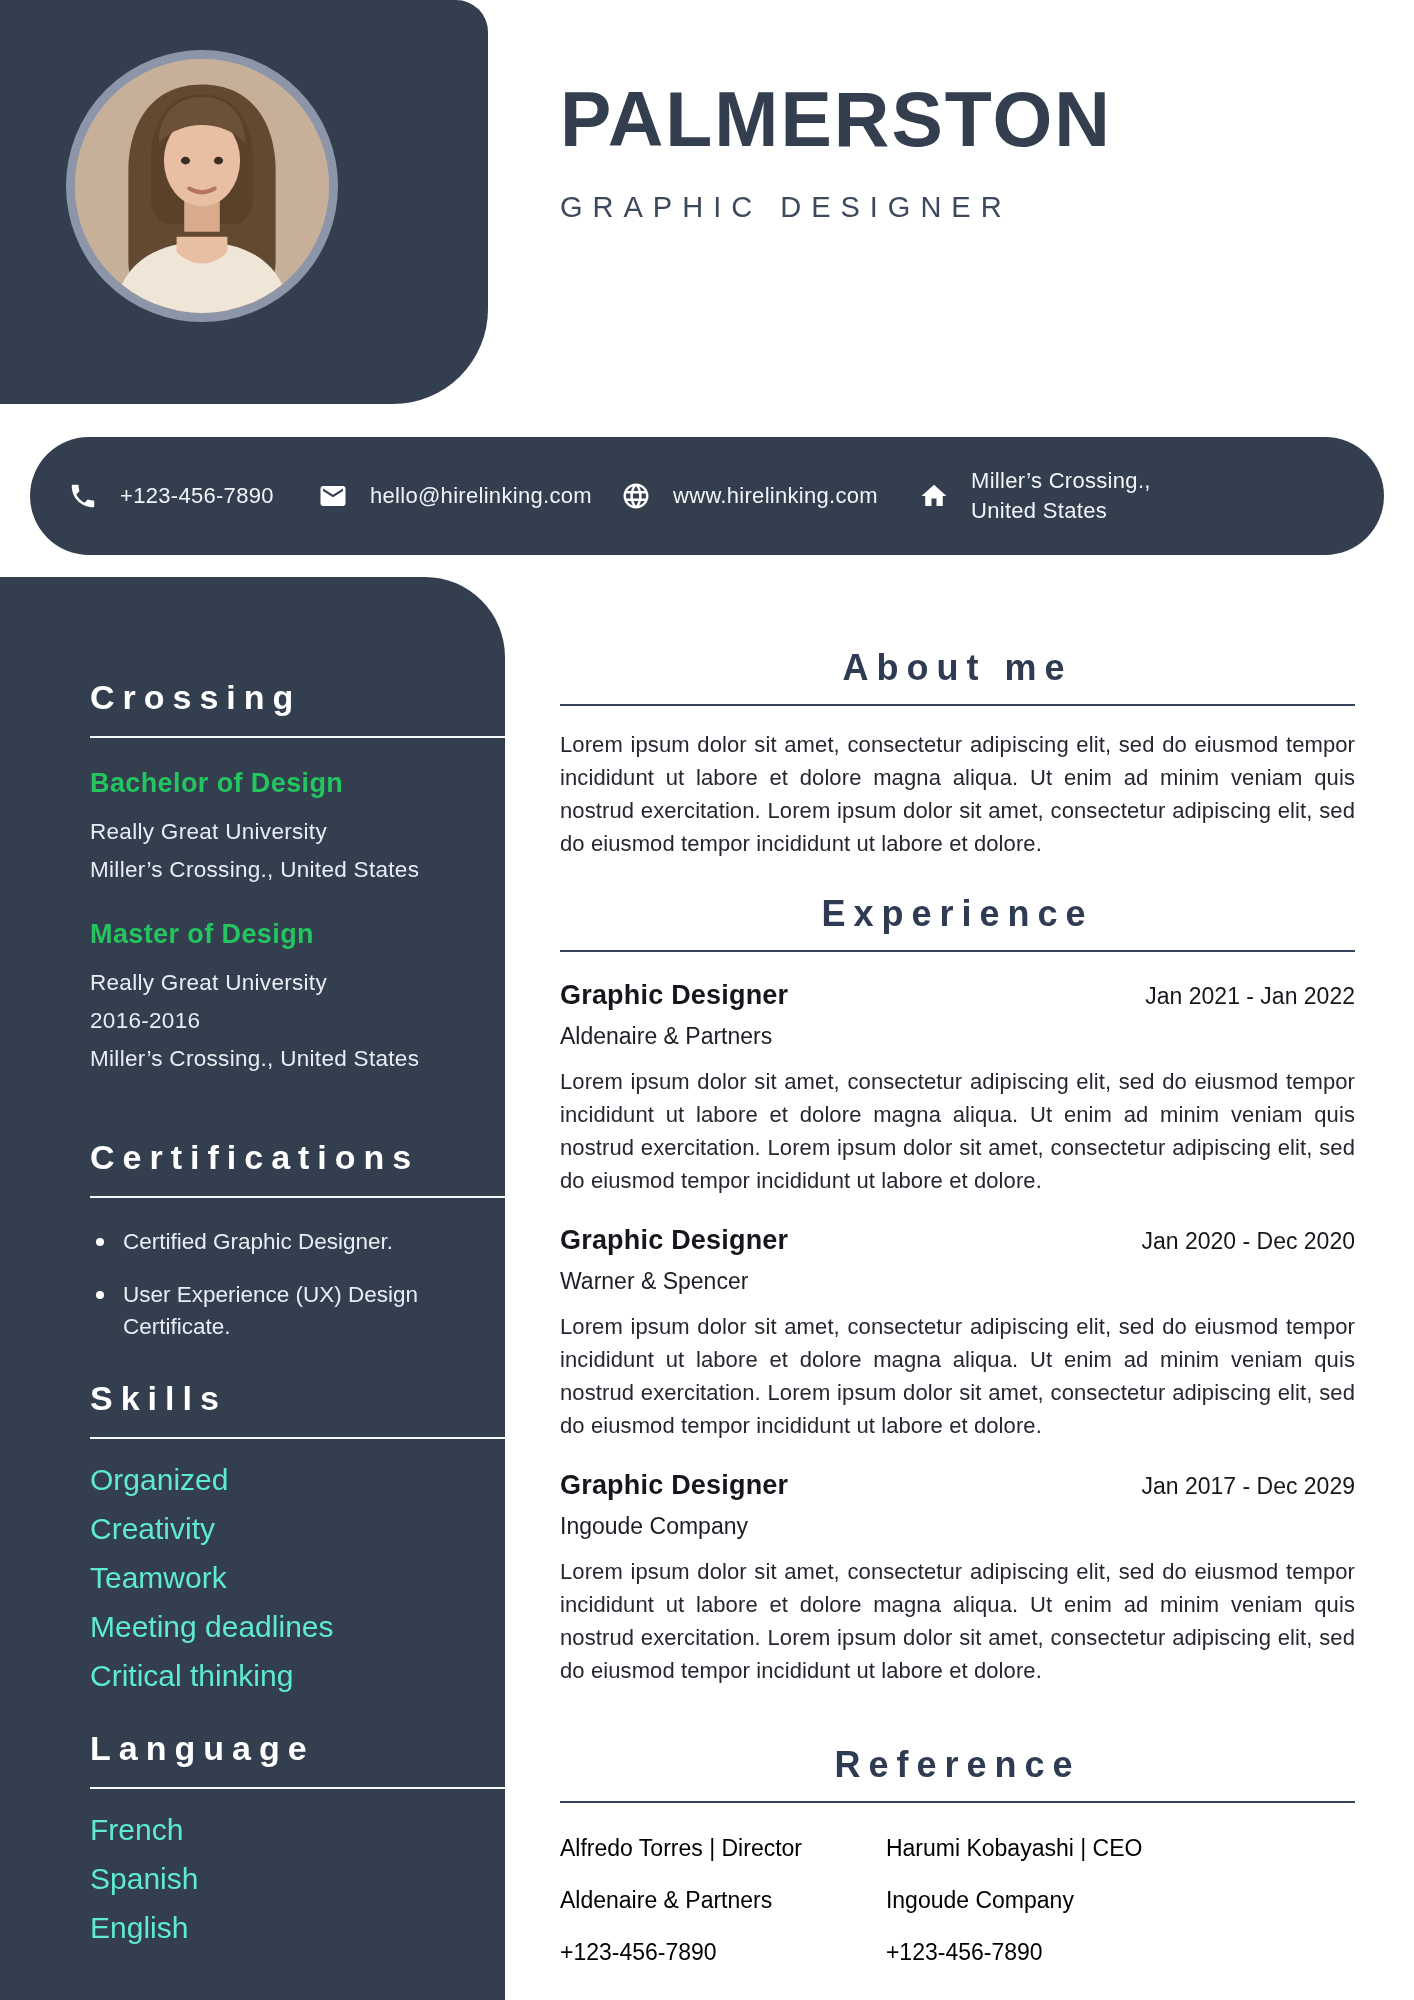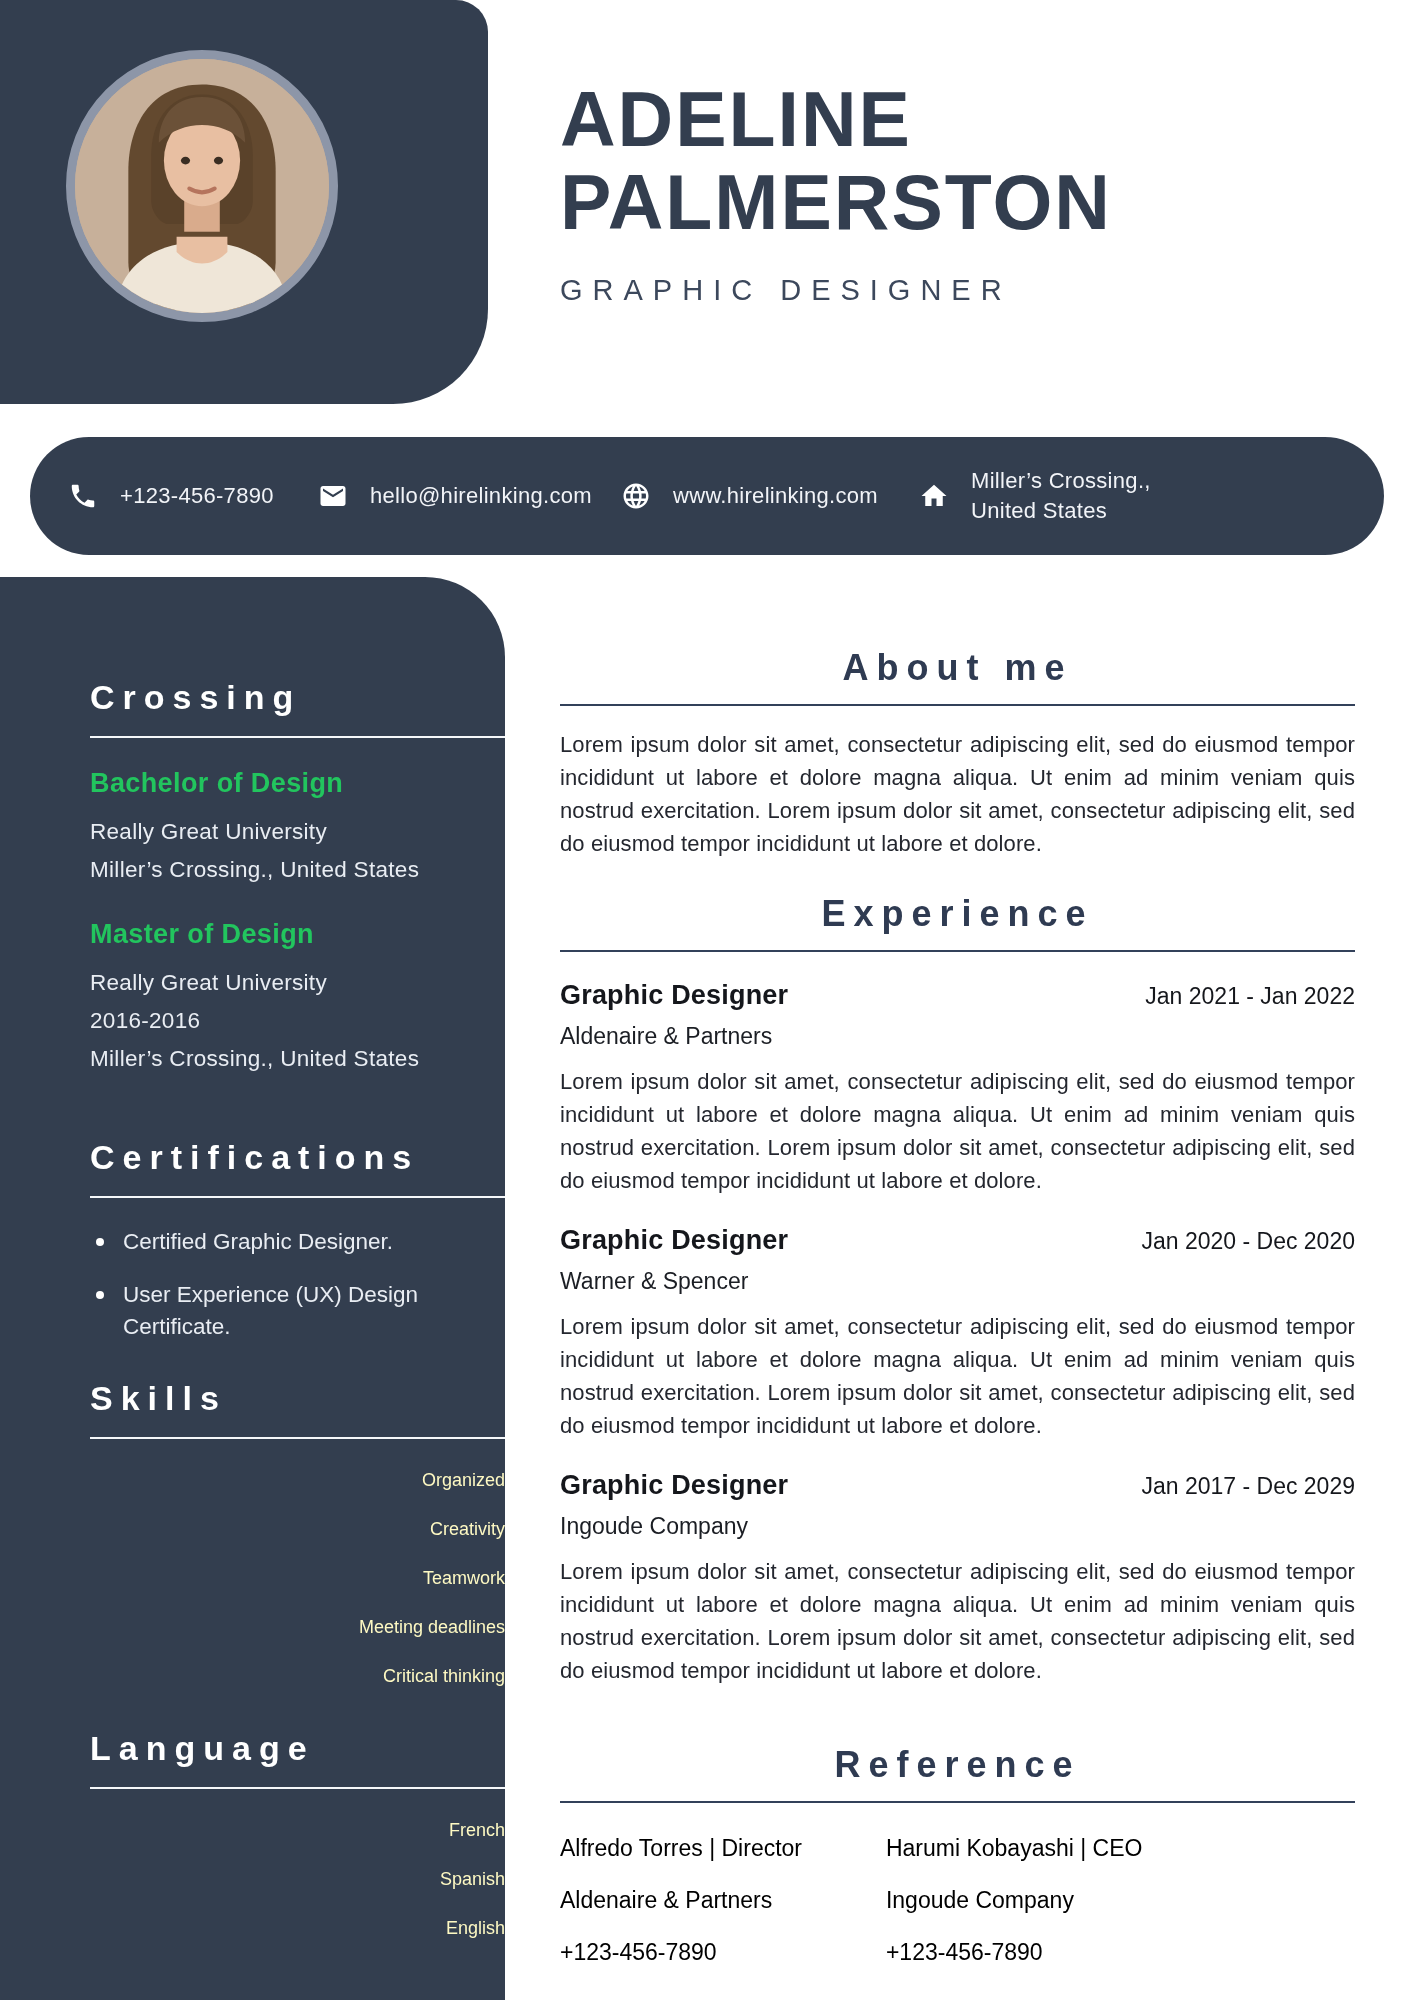--- a/index.html
+++ b/index.html
@@ -93,21 +93,21 @@
   .cert-list li {
     position:relative; padding-left:33px;
     font-size:22.5px; line-height:32px; color:#e9edf3;
     margin-bottom:21px; max-width:350px;
   }
   .cert-list li::before {
     content:""; position:absolute; left:6px; top:12px;
     width:8px; height:8px; border-radius:50%; background:#ffffff;
   }
   .plain-list { margin-top:26px; list-style:none; }
-  .plain-list li { font-size:18px; line-height:30px; color:#fef9c3; margin-bottom:19px;text-align:right; }
+  .plain-list li { font-size:30px; line-height:30px; color:#5eead4; margin-bottom:19px; }
 
   
   .main-col {
     position:absolute; left:560px; top:650px; width:795px;
   }
   .main-heading {
     font-size:36px; font-weight:bold; color:#2f3b52;
     letter-spacing:8px; line-height:1;text-align:center;
   }
   .main-rule { height:2px; background:#33415a; margin-top:18px; }
@@ -147,21 +147,20 @@
         <ellipse cx="43.5" cy="40" rx="1.8" ry="1.5" fill="#3a2d22"></ellipse>
         <ellipse cx="56.5" cy="40" rx="1.8" ry="1.5" fill="#3a2d22"></ellipse>
         <path d="M45 51 Q50 54 55 51" stroke="#b5745d" stroke-width="1.6" fill="none" stroke-linecap="round"></path>
         <path d="M16 101 C16 82 31 72 50 72 C69 72 84 82 84 101 Z" fill="#efe6d8"></path>
         <path d="M40 70 L60 70 L60 76 C54 82 46 82 40 76 Z" fill="#e8bfa2"></path>
       </svg>
     </div>
   </div>
 
   <div class="name-block">
-    <div class="name-line">ADELINE</div>
     <div class="name-line">PALMERSTON</div>
     <div class="job-subtitle">GRAPHIC DESIGNER</div>
   </div>
 
   <div class="contact-bar">
     <div class="contact-item c-phone">
       <svg class="cicon" viewBox="0 0 24 24">
         <path d="M6.62 10.79c1.44 2.83 3.76 5.14 6.59 6.59l2.2-2.2c.27-.27.67-.36 1.02-.24 1.12.37 2.33.57 3.57.57.55 0 1 .45 1 1V20c0 .55-.45 1-1 1-9.39 0-17-7.61-17-17 0-.55.45-1 1-1h3.5c.55 0 1 .45 1 1 0 1.25.2 2.45.57 3.57.11.35.03.74-.25 1.02l-2.2 2.2z"></path>
       </svg>
       <span class="txt">+123-456-7890</span>

